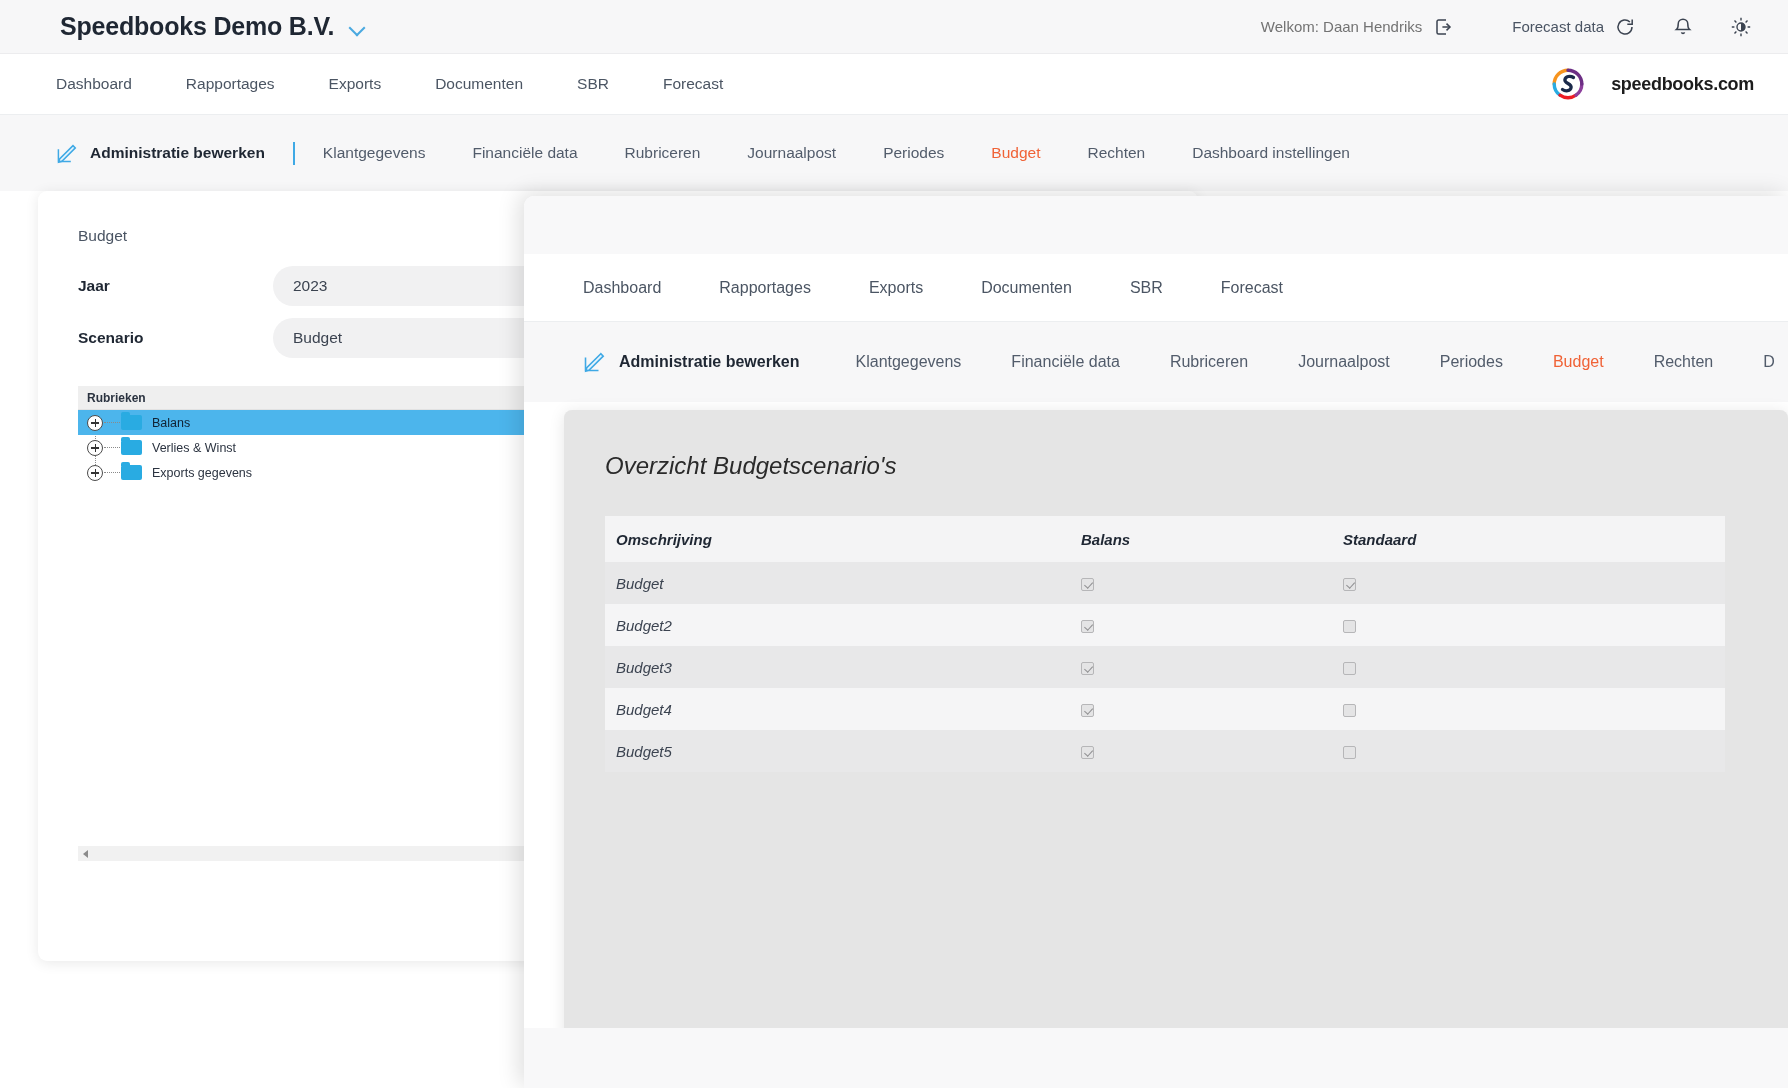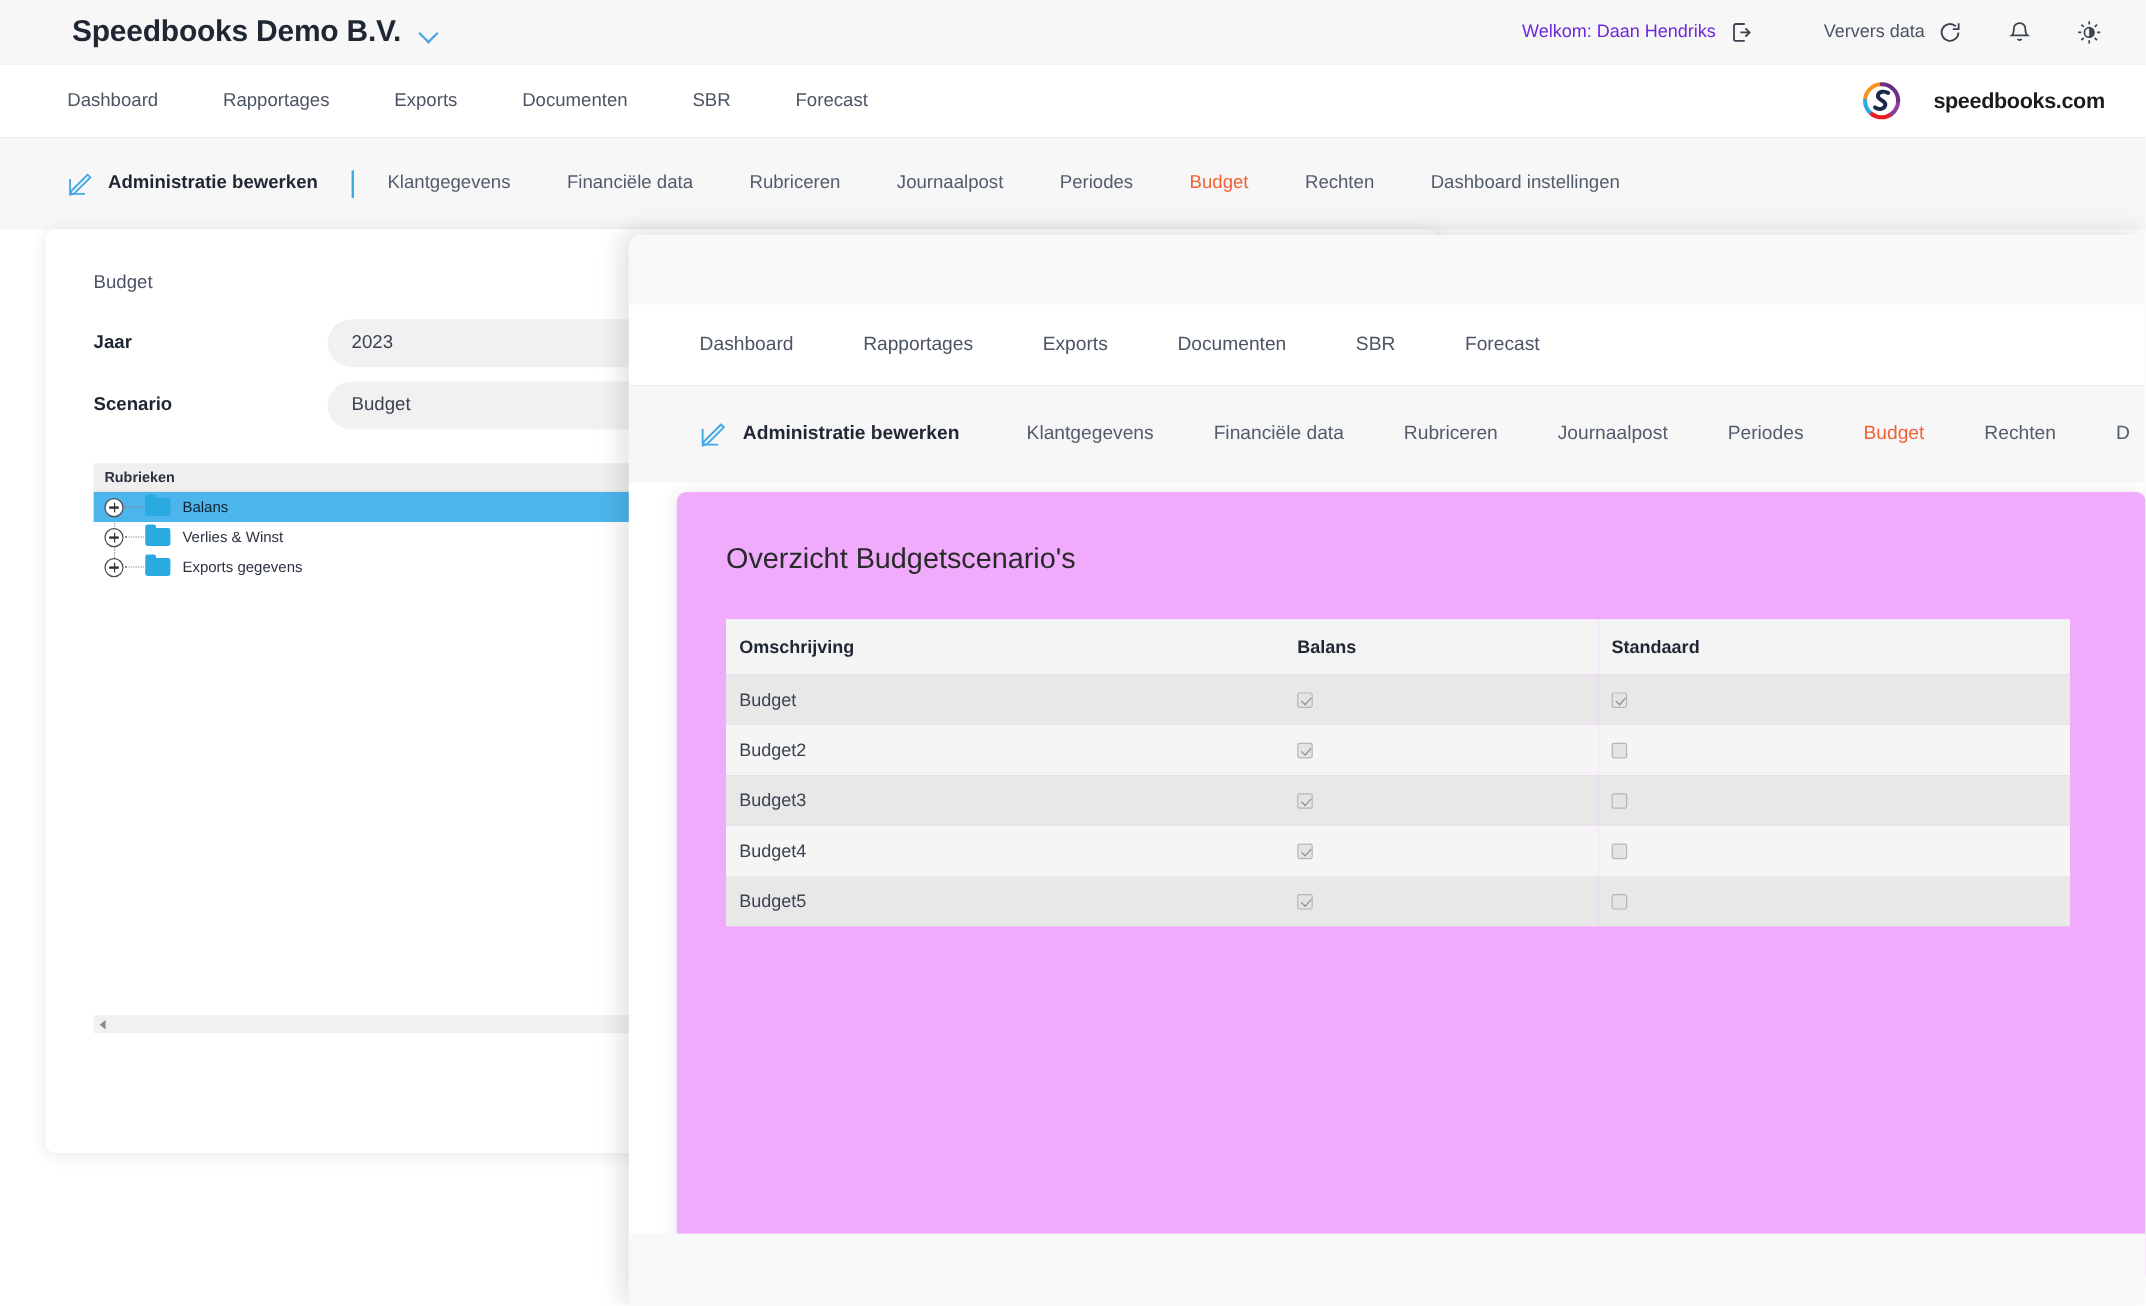--- a/index.html
+++ b/index.html
@@ -28,21 +28,21 @@
   .chev-down::before{
     content:""; position:absolute; left:1px; top:0px;
     width:10px; height:10px;
     border-right:2.2px solid #4aa9e0; border-bottom:2.2px solid #4aa9e0;
     transform: rotate(45deg);
   }
   .topbar-right {
     margin-left:auto; display:flex; align-items:center; margin-right:36px; gap:0;
   }
   .welkom {
-    font-size:15px; color:#6d28d9; white-space:nowrap;
+    font-size:15px; color:#737373; white-space:nowrap;
   }
   .logout-icon { margin-left:12px; width:20px; height:20px; position:relative; display:inline-block;}
   .logout-icon svg { display:block; }
   .ververs {
     margin-left:58px; font-size:15px; color:#4a5463; white-space:nowrap;
   }
   .refresh-icon { margin-left:10px; width:22px; height:22px; }
   .bell-icon { margin-left:36px; width:22px; height:22px; }
   .bright-icon { margin-left:36px; width:22px; height:22px; }
 
@@ -163,23 +163,24 @@
   .ov-subnav .edit-ico { margin-left:59px; margin-right:14px; width:22px; height:22px;}
   .ov-subnav .active-label { font-size:16px; font-weight:bold; color:#1f2733; white-space:nowrap;}
   .ov-subnav .vdiv { width:2px; height:24px; background:#3fa9e5; margin:0 28px; }
   .ov-subnav a {
     font-size:16px; color:#525c6b; text-decoration:none; margin-right:50px; white-space:nowrap;
   }
   .ov-subnav a.sel { color:#f06236; }
 
   .ov-card {
     margin:8px 0 0 40px; width:1224px; height:660px;
-    background:#f0abfc; border-radius:8px;
+    background:#e5e5e5; border-radius:8px;
     box-shadow:0 2px 16px rgba(0,0,0,0.10);
     padding:42px 16px 0 41px;
+    font-style:italic;
   }
   .ov-h1 { font-size:24px; color:#2a2a2a; font-weight:normal; }
 
   .tbl { margin-top:36px; width:1120px; border-collapse:collapse; }
   .tbl th {
     text-align:left; font-size:15px; font-weight:bold; color:#1f2733;
     background:#f4f4f5; height:46px; padding:0 0 0 11px;
   }
   .tbl td {
     font-size:15px; color:#3b4350; height:42px; padding:0 0 0 11px;
@@ -214,21 +215,21 @@
     </div>
     <div class="topbar-right">
       <span class="welkom">Welkom: Daan Hendriks</span>
       <span class="logout-icon">
         <svg width="20" height="20" viewBox="0 0 20 20" fill="none" stroke="#3b4350" stroke-width="1.5">
           <path d="M12 3H4.5A1.5 1.5 0 0 0 3 4.5v11A1.5 1.5 0 0 0 4.5 17H12"></path>
           <path d="M12.5 6.6 16 10l-3.5 3.4"></path>
           <path d="M8.4 10H16"></path>
         </svg>
       </span>
-      <span class="ververs">Ververs data</span>
+      <span class="ververs">Forecast data</span>
       <span class="refresh-icon">
         <svg width="22" height="22" viewBox="0 0 22 22" fill="none" stroke="#3b4350" stroke-width="1.5">
           <path d="M18 11a7 7 0 1 1-2.1-5"></path>
           <path d="M18.2 3.4V8.3h-4.9"></path>
         </svg>
       </span>
       <span class="bell-icon">
         <svg width="22" height="22" viewBox="0 0 22 22" fill="none" stroke="#3b4350" stroke-width="1.5">
           <path d="M11 3.2a4.8 4.8 0 0 0-4.8 4.8c0 4.2-1.6 5.4-1.6 5.4h12.8s-1.6-1.2-1.6-5.4A4.8 4.8 0 0 0 11 3.2Z"></path>
           <path d="M9.4 16.4a1.8 1.8 0 0 0 3.2 0"></path>

